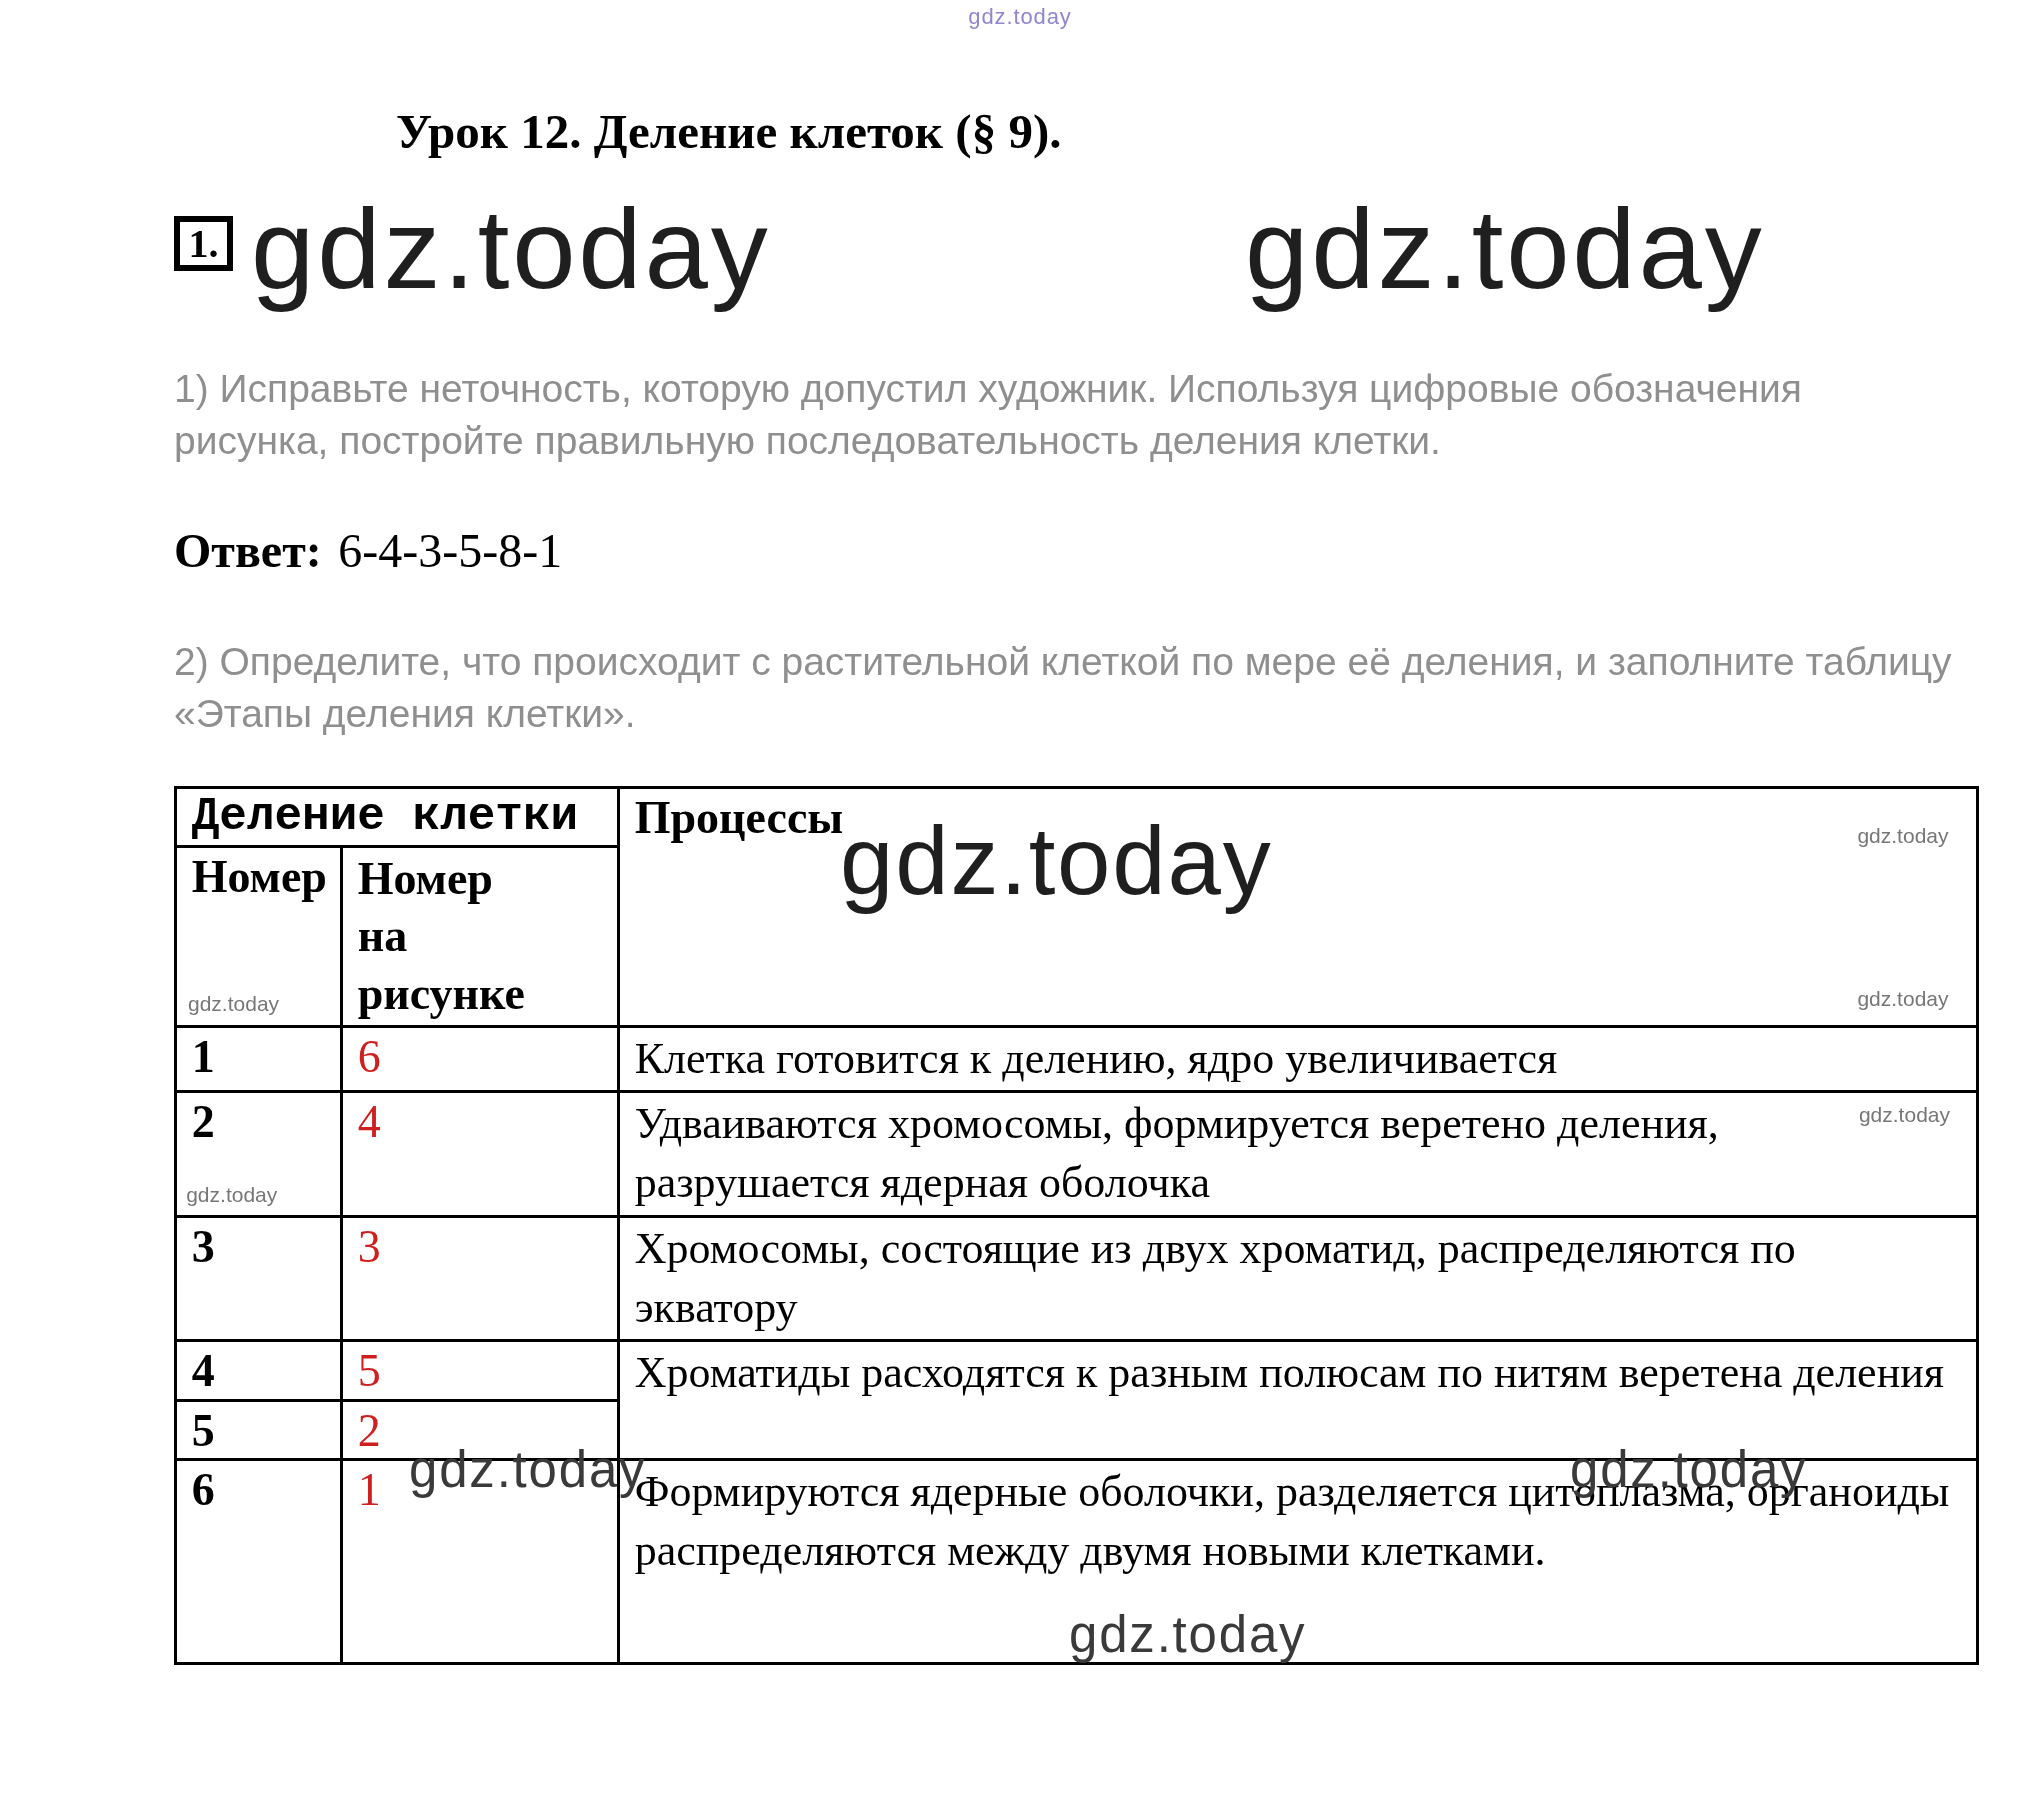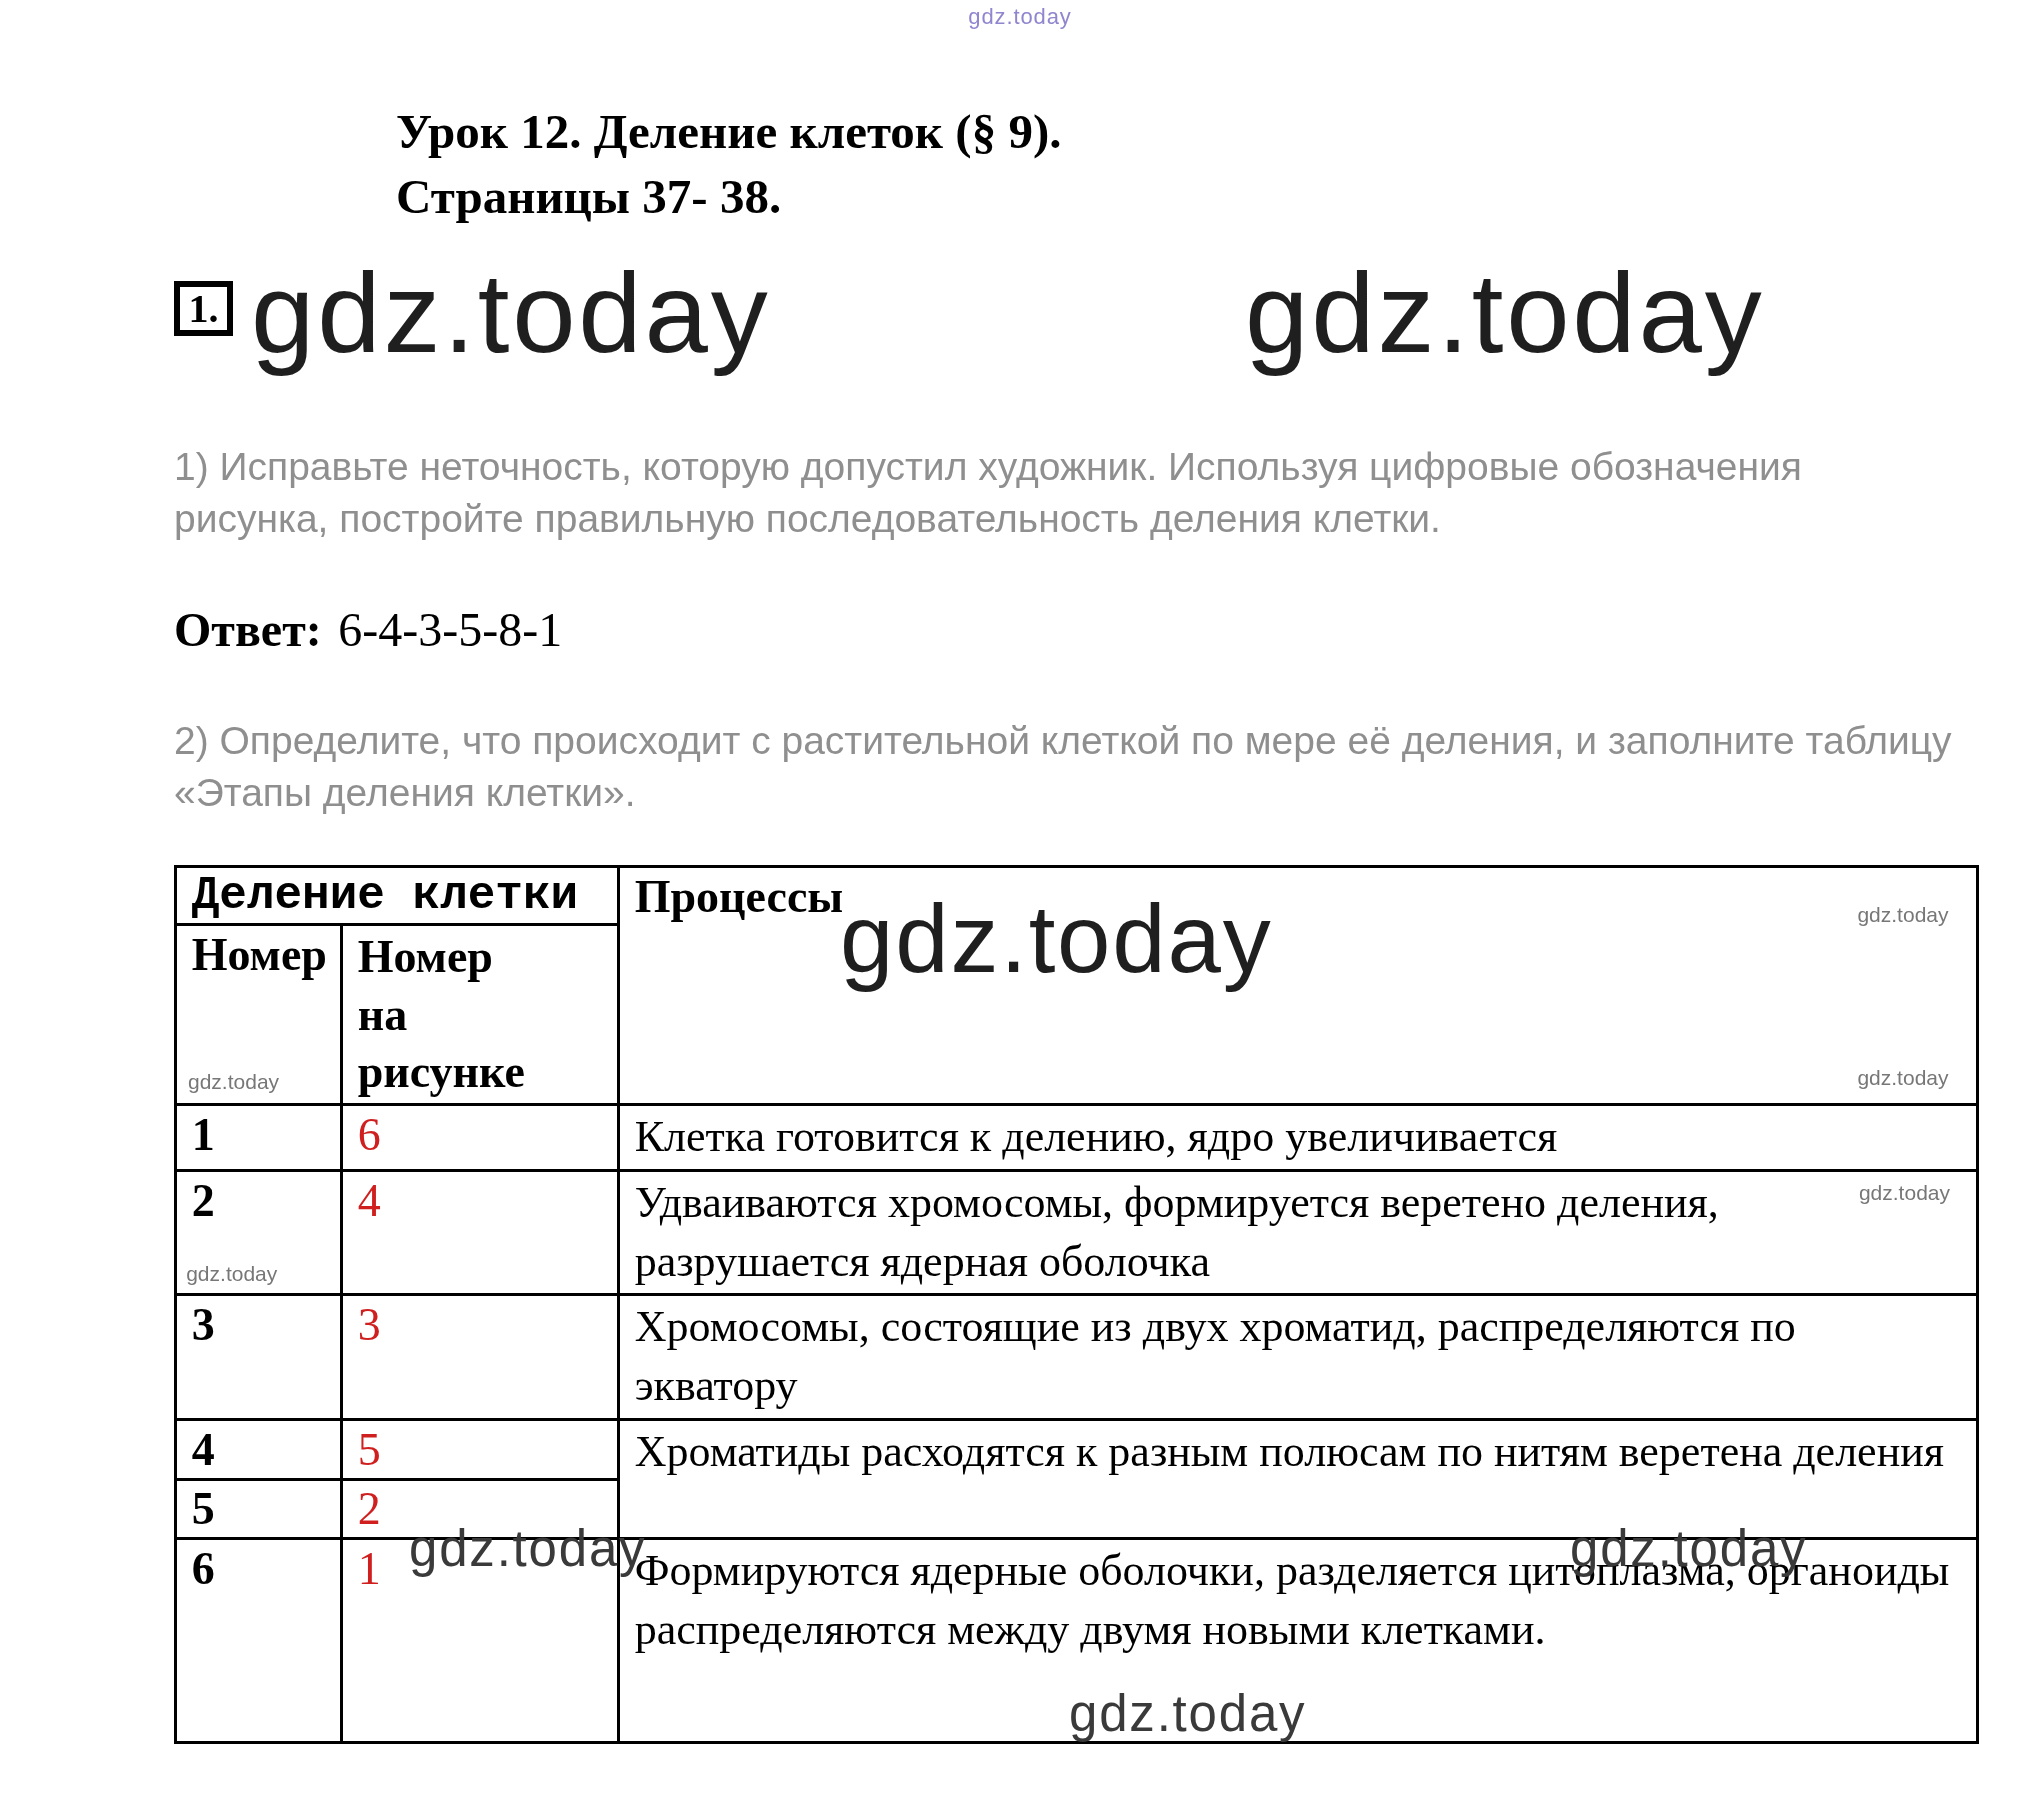--- a/index.html
+++ b/index.html
@@ -25,21 +25,21 @@
 
   .task-row{position:relative;margin-top:24px;height:140px;}
   .num-box{position:absolute;left:0;top:27.5px;width:59px;height:55px;border:6.4px solid #000;
     display:flex;align-items:center;justify-content:center;font-size:40px;font-weight:700;background:#fff;}
   .wm-big{font-size:114px;color:var(--watermark-dark);letter-spacing:2.8px;line-height:1.05;}
   .wm-big-left{position:absolute;left:77px;top:0;}
   .wm-big-right{position:absolute;left:1071px;top:0;}
 
   .para{font-family:"Liberation Sans", sans-serif;color:var(--paragraph-gray);
     font-size:39px;line-height:1.33;max-width:1791px;}
-  .para-1{margin-top:48px;}
+  .para-1{margin-top:34px;}
   .para-2{margin-top:58px;}
 
   .answer-line{margin-top:57px;font-size:48px;}
   .answer-label{font-weight:700;margin-right:16.5px;}
 
   .table-wrap{position:relative;margin-top:46px;}
   table.main{border-collapse:collapse;width:1805px;table-layout:fixed;}
   table.main th,table.main td{border:3.7px solid #000;vertical-align:top;text-align:left;padding:1.8px 14.7px;}
   .th-group{font-size:46px;font-weight:700;height:57px;font-family:Liberation Mono, monospace;}
   .th-process{font-size:46px;font-weight:700;position:relative;margin-top:32px;}
@@ -64,21 +64,20 @@
 </style>
 </head>
 <body>
 
 <span class="wm wm-tiny">gdz.today</span>
 
 <div class="content">
 
   <div class="heading">
     <div>Урок 12. Деление клеток (§ 9).</div>
-    <div>Страницы 37- 38.</div>
   </div>
 
   <div class="task-row">
     <div class="num-box">
       <span>1.</span>
     </div>
     <span class="wm wm-big wm-big-left">gdz.today</span>
     <span class="wm wm-big wm-big-right">gdz.today</span>
   </div>
 

